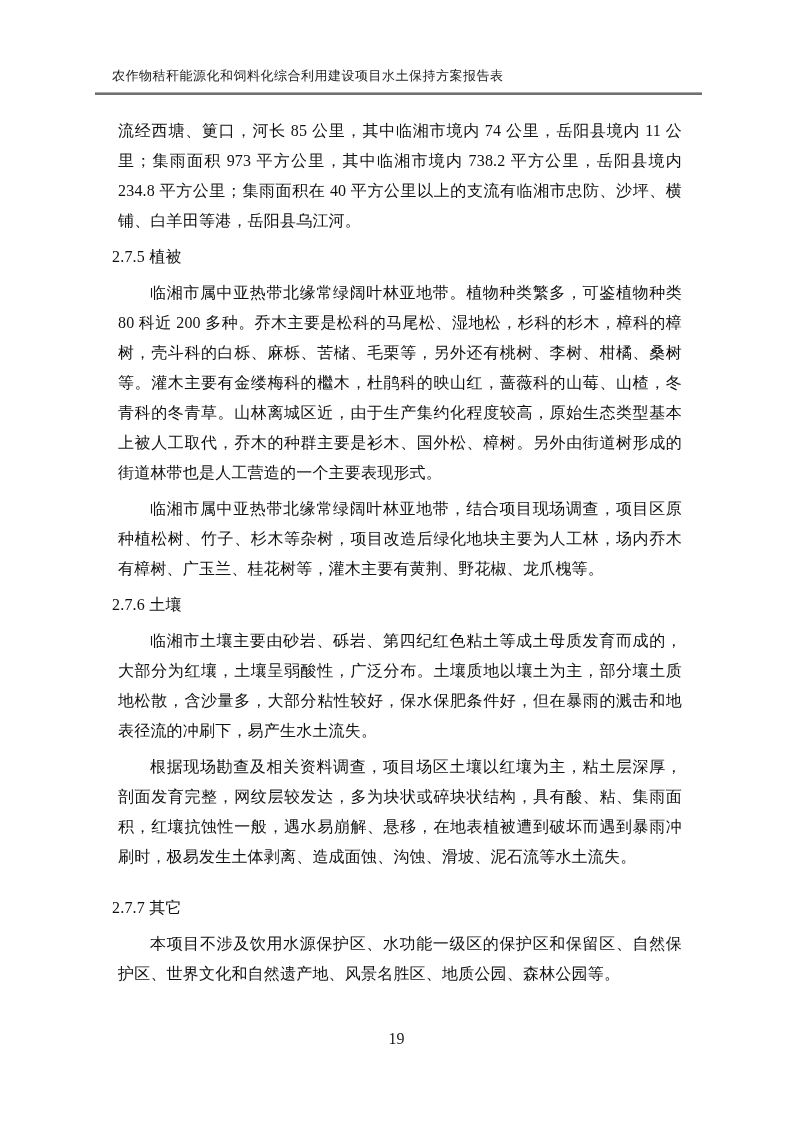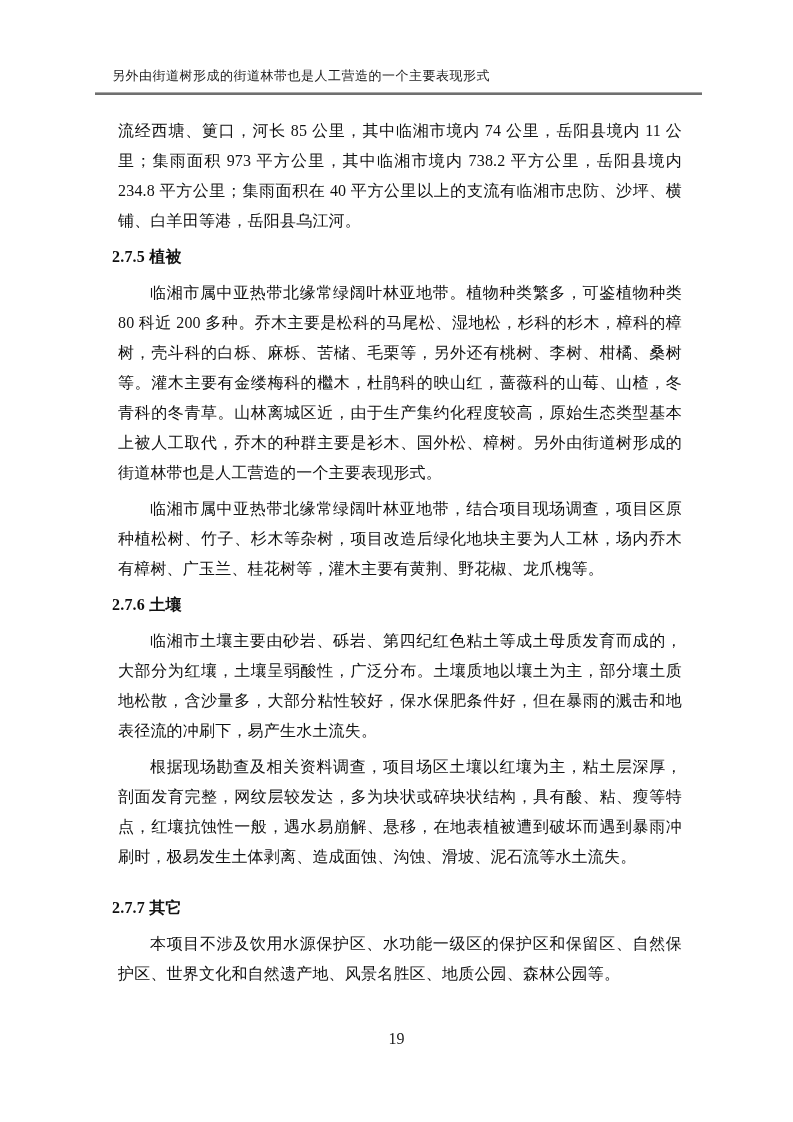--- a/index.html
+++ b/index.html
@@ -50,21 +50,21 @@
     text-align: justify;
     letter-spacing: 0.2px;
   }
   .content p.indent {
     text-indent: 2em;
   }
   .content h2 {
     margin: 0;
     font-size: 16px;
     line-height: 30px;
-    font-weight: bold;
+    font-weight: normal;
     letter-spacing: 0.2px;
   }
   .content h2.mt-lg {
     margin-top: 21px;
   }
   .footer {
     position: absolute;
     top: 1031px;
     left: 0;
     width: 100%;
@@ -72,39 +72,39 @@
     font-size: 16px;
     line-height: 16px;
     color: #1c1c1c;
   }
 </style>
 </head>
 <body>
 
 <div class="page">
 
-  <div class="header">另外由街道树形成的街道林带也是人工营造的一个主要表现形式</div>
+  <div class="header">农作物秸秆能源化和饲料化综合利用建设项目水土保持方案报告表</div>
 
   <div class="header-rule"></div>
 
   <div class="content">
 
     <p>流经西塘、筻口，河长 85 公里，其中临湘市境内 74 公里，岳阳县境内 11 公里；集雨面积 973 平方公里，其中临湘市境内 738.2 平方公里，岳阳县境内 234.8 平方公里；集雨面积在 40 平方公里以上的支流有临湘市忠防、沙坪、横铺、白羊田等港，岳阳县乌江河。</p>
 
     <h2>2.7.5 植被</h2>
 
     <p class="indent">临湘市属中亚热带北缘常绿阔叶林亚地带。植物种类繁多，可鉴植物种类 80 科近 200 多种。乔木主要是松科的马尾松、湿地松，杉科的杉木，樟科的樟树，壳斗科的白栎、麻栎、苦槠、毛栗等，另外还有桃树、李树、柑橘、桑树等。灌木主要有金缕梅科的檵木，杜鹃科的映山红，蔷薇科的山莓、山楂，冬青科的冬青草。山林离城区近，由于生产集约化程度较高，原始生态类型基本上被人工取代，乔木的种群主要是衫木、国外松、樟树。另外由街道树形成的街道林带也是人工营造的一个主要表现形式。</p>
 
     <p class="indent">临湘市属中亚热带北缘常绿阔叶林亚地带，结合项目现场调查，项目区原种植松树、竹子、杉木等杂树，项目改造后绿化地块主要为人工林，场内乔木有樟树、广玉兰、桂花树等，灌木主要有黄荆、野花椒、龙爪槐等。</p>
 
     <h2>2.7.6 土壤</h2>
 
     <p class="indent">临湘市土壤主要由砂岩、砾岩、第四纪红色粘土等成土母质发育而成的，大部分为红壤，土壤呈弱酸性，广泛分布。土壤质地以壤土为主，部分壤土质地松散，含沙量多，大部分粘性较好，保水保肥条件好，但在暴雨的溅击和地表径流的冲刷下，易产生水土流失。</p>
 
-    <p class="indent">根据现场勘查及相关资料调查，项目场区土壤以红壤为主，粘土层深厚，剖面发育完整，网纹层较发达，多为块状或碎块状结构，具有酸、粘、瘦等特点，红壤抗蚀性一般，遇水易崩解、悬移，在地表植被遭到破坏而遇到暴雨冲刷时，极易发生土体剥离、造成面蚀、沟蚀、滑坡、泥石流等水土流失。</p>
+    <p class="indent">根据现场勘查及相关资料调查，项目场区土壤以红壤为主，粘土层深厚，剖面发育完整，网纹层较发达，多为块状或碎块状结构，具有酸、粘、集雨面积，红壤抗蚀性一般，遇水易崩解、悬移，在地表植被遭到破坏而遇到暴雨冲刷时，极易发生土体剥离、造成面蚀、沟蚀、滑坡、泥石流等水土流失。</p>
 
     <h2 class="mt-lg">2.7.7 其它</h2>
 
     <p class="indent">本项目不涉及饮用水源保护区、水功能一级区的保护区和保留区、自然保护区、世界文化和自然遗产地、风景名胜区、地质公园、森林公园等。</p>
 
   </div>
 
   <div class="footer">19</div>
 
 </div>

